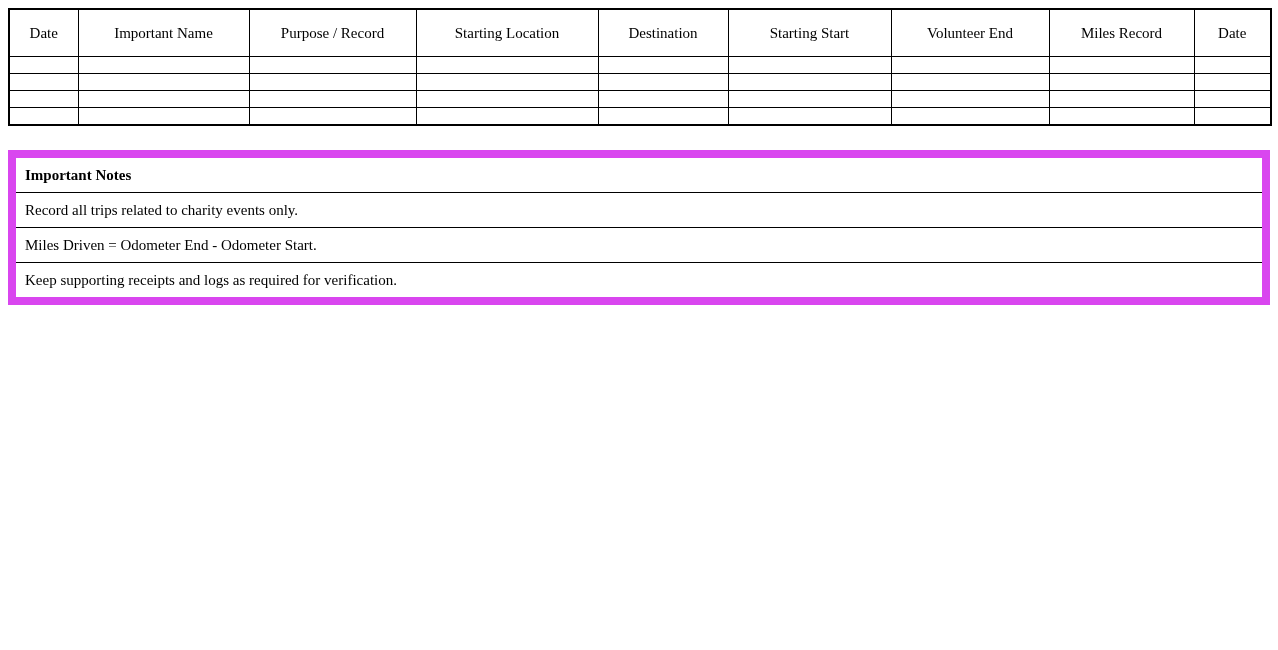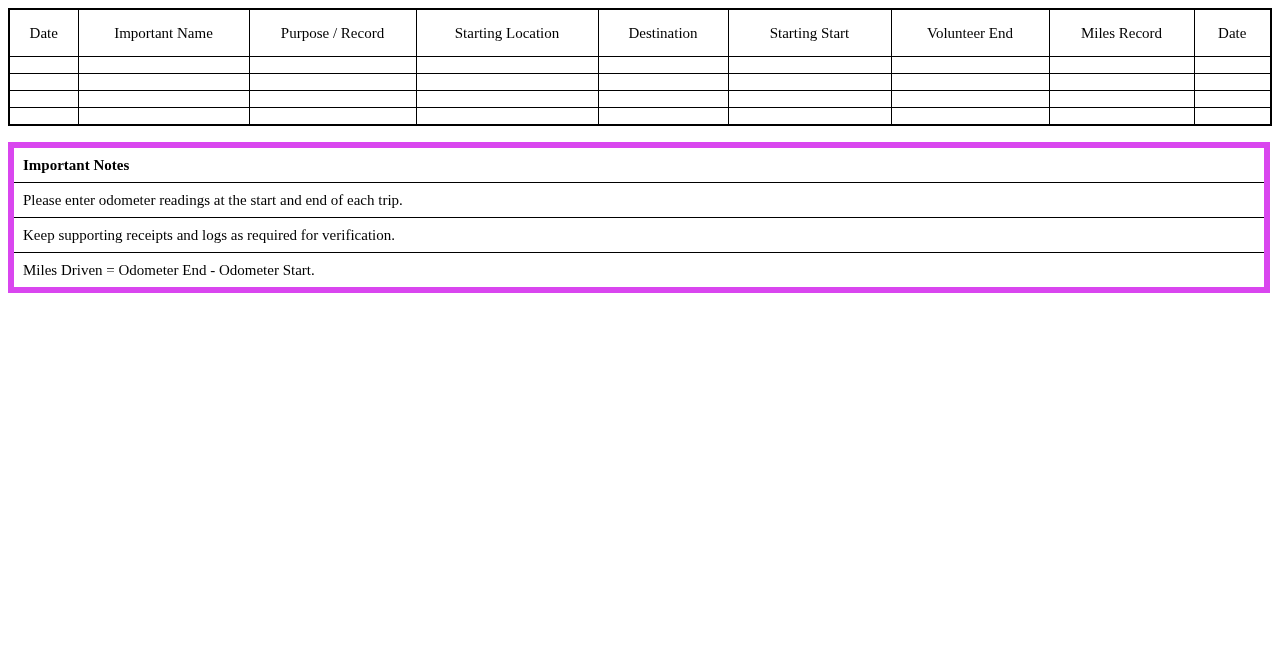--- a/index.html
+++ b/index.html
@@ -18,22 +18,22 @@
   table {
     border-collapse: collapse;
     table-layout: fixed;
     width: 1262px;
     background: #ffffff;
   }
   table.log-table {
     border: 2px solid #000000;
   }
   table.notes-table {
-    border: 6px solid #d946ef;
-    margin-top: 16px;
+    border: 8px solid #d946ef;
+    margin-top: 24px;
   }
   th, td {
     border: 1px solid #000000;
     font-size: 15px;
     line-height: 18px;
     padding: 8px 9px;
     overflow: hidden;
     white-space: nowrap;
   }
   .log-table th {
@@ -127,22 +127,22 @@
       </tr>
     </tbody>
 </table>
 
 <table class="notes-table">
   <tbody>
     <tr>
       <td class="notes-header-cell">Important Notes</td>
     </tr>
     <tr>
-      <td>Please enter odometer readings at the start and end of each trip.</td>
+      <td>Record all trips related to charity events only.</td>
+    </tr>
+    <tr>
+      <td>Miles Driven = Odometer End - Odometer Start.</td>
     </tr>
     <tr>
       <td>Keep supporting receipts and logs as required for verification.</td>
-    </tr>
-    <tr>
-      <td>Miles Driven = Odometer End - Odometer Start.</td>
     </tr>
   </tbody>
 </table>
 
 </body></html>

